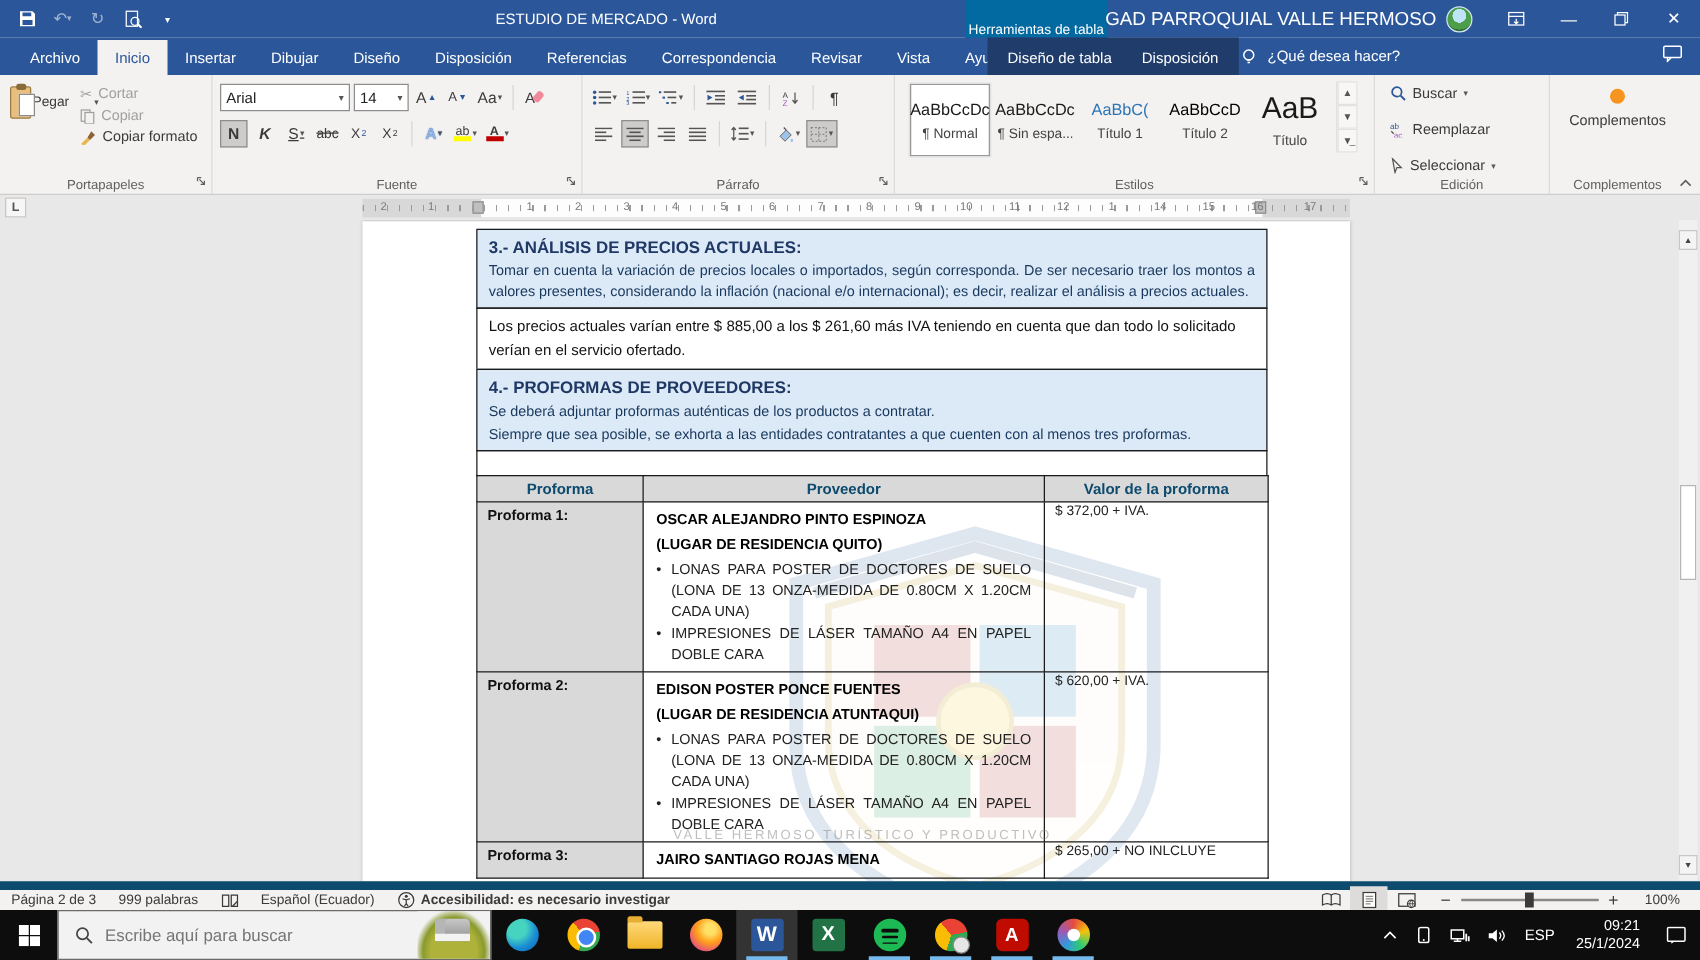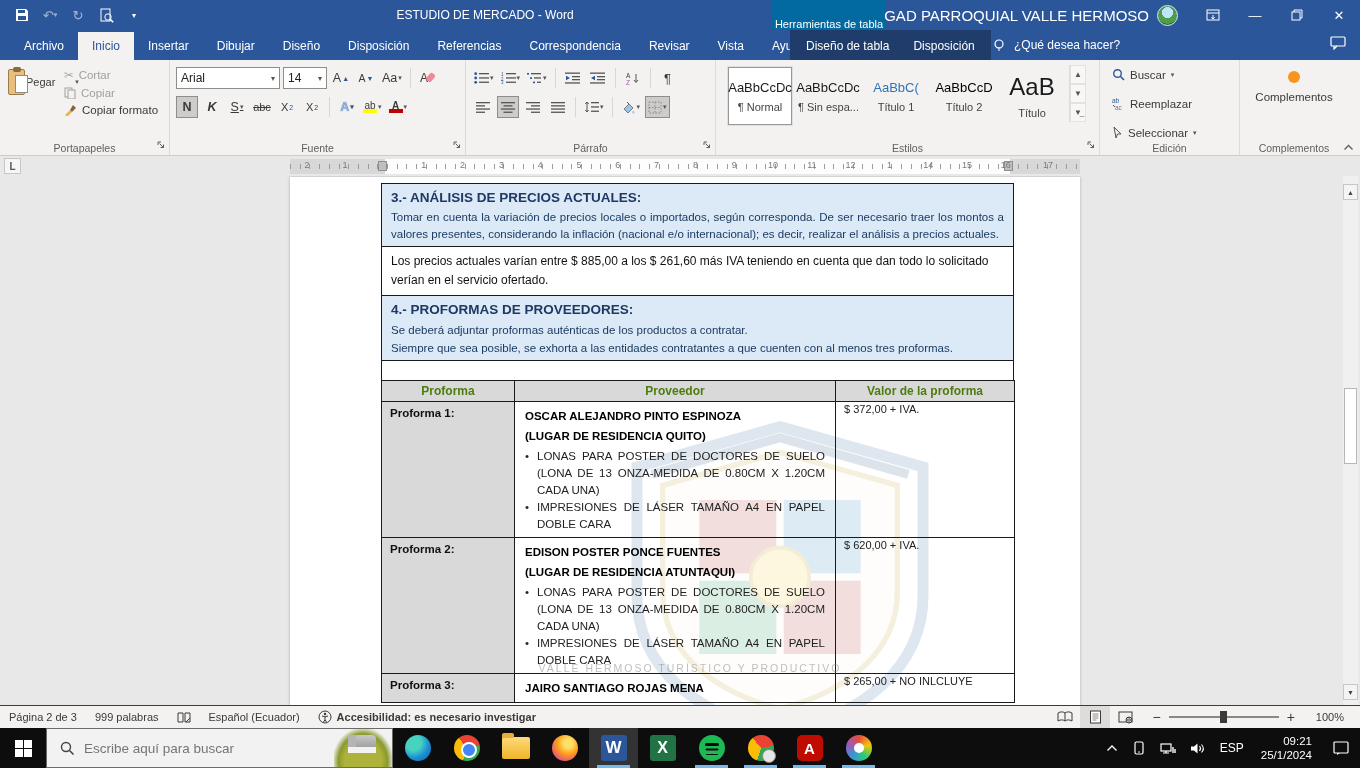--- a/index.html
+++ b/index.html
@@ -85,42 +85,42 @@
 .content{position:absolute;left:91px;top:7px;width:633px}
 .block{border:1px solid #1a1a1a;margin-top:-1px;padding:3px 9px}
 .block.blue{background:#dcE9f7;background:#dce9f7}
 .h3line{font-size:13.5px;font-weight:bold;color:#1f3864;line-height:22px}
 .sbody{font-size:11.5px;color:#17375d;line-height:17px;text-align:justify}
 .s4line{font-size:11.5px;color:#17375d;line-height:18px}
 .note{font-size:12px;color:#111;line-height:19px;padding:2px 0}
 .blank{height:21px}
 table.prof{width:100%;border-collapse:collapse;margin-top:-1px;table-layout:fixed}
 table.prof td,table.prof th{border:1px solid #1a1a1a;vertical-align:top}
-table.prof th{background:#d9d9d9;font-size:12px;color:#4d7c0f;padding:2px;line-height:16px}
+table.prof th{background:#d9d9d9;font-size:12px;color:#0c4a6e;padding:2px;line-height:16px}
 .c1{width:133px}.c2{width:321px}.c3{width:179px}
 td.lbl{background:#d9d9d9;font-weight:bold;font-size:11.5px;padding:5px 8px;color:#111}
 td.prov{padding:4px 10px}
 td.val{padding:1px 8px;font-size:11px;color:#222}
 .pname{font-weight:bold;font-size:11.5px;line-height:20px;color:#000}
 .bullet{display:flex;font-size:11.5px;line-height:17px;color:#222;text-align:justify}
 .bullet .b{width:12px;flex:none}
 .bullets{padding-top:2px}
 
 
 .vscroll{position:absolute;right:2px;top:0;width:15px;height:529px;background:#f0f0f0}
 .vscroll .sarr{position:absolute;left:0;width:15px;height:16px;background:#f4f4f4;border:1px solid #c9c7c5;color:#444;font-size:7px;display:flex;align-items:center;justify-content:center}
 .vscroll .thumb{position:absolute;left:1px;top:212px;width:13px;height:76px;background:#fff;border:1px solid #b9b7b5}
 
 
 .activate{position:absolute;left:742px;top:470px;color:#9b9b9b;pointer-events:none}
 .activate .a1{font-size:21px;font-weight:300}
 .activate .a2{font-size:13px;margin-top:4px}
 
 
-.statusbar{position:absolute;left:0;top:705px;width:1360px;height:23px;background:#f3f2f1;border-top:1px solid #0c4a6e;display:flex;align-items:center;font-size:11px;color:#3b3a39}
+.statusbar{position:absolute;left:0;top:705px;width:1360px;height:23px;background:#f3f2f1;border-top:7px solid #0c4a6e;display:flex;align-items:center;font-size:11px;color:#3b3a39}
 .statusbar .sitem{padding:0 9px;white-space:nowrap;display:flex;align-items:center;gap:5px}
 .statusbar .right{margin-left:auto;display:flex;align-items:center}
 .viewbtn{width:30px;height:22px;display:flex;align-items:center;justify-content:center}
 .viewbtn.active{background:#dedcda}
 .zoomwrap{display:flex;align-items:center;gap:8px;padding:0 12px}
 .ztrack{position:relative;width:110px;height:2px;background:#8a8886}
 .ztrack .notch{position:absolute;left:54px;top:-3px;width:1px;height:8px;background:#8a8886}
 .ztrack .zthumb{position:absolute;left:51px;top:-5px;width:7px;height:12px;background:#3b3a39}
 .zpm{font-size:14px;color:#3b3a39}
 

